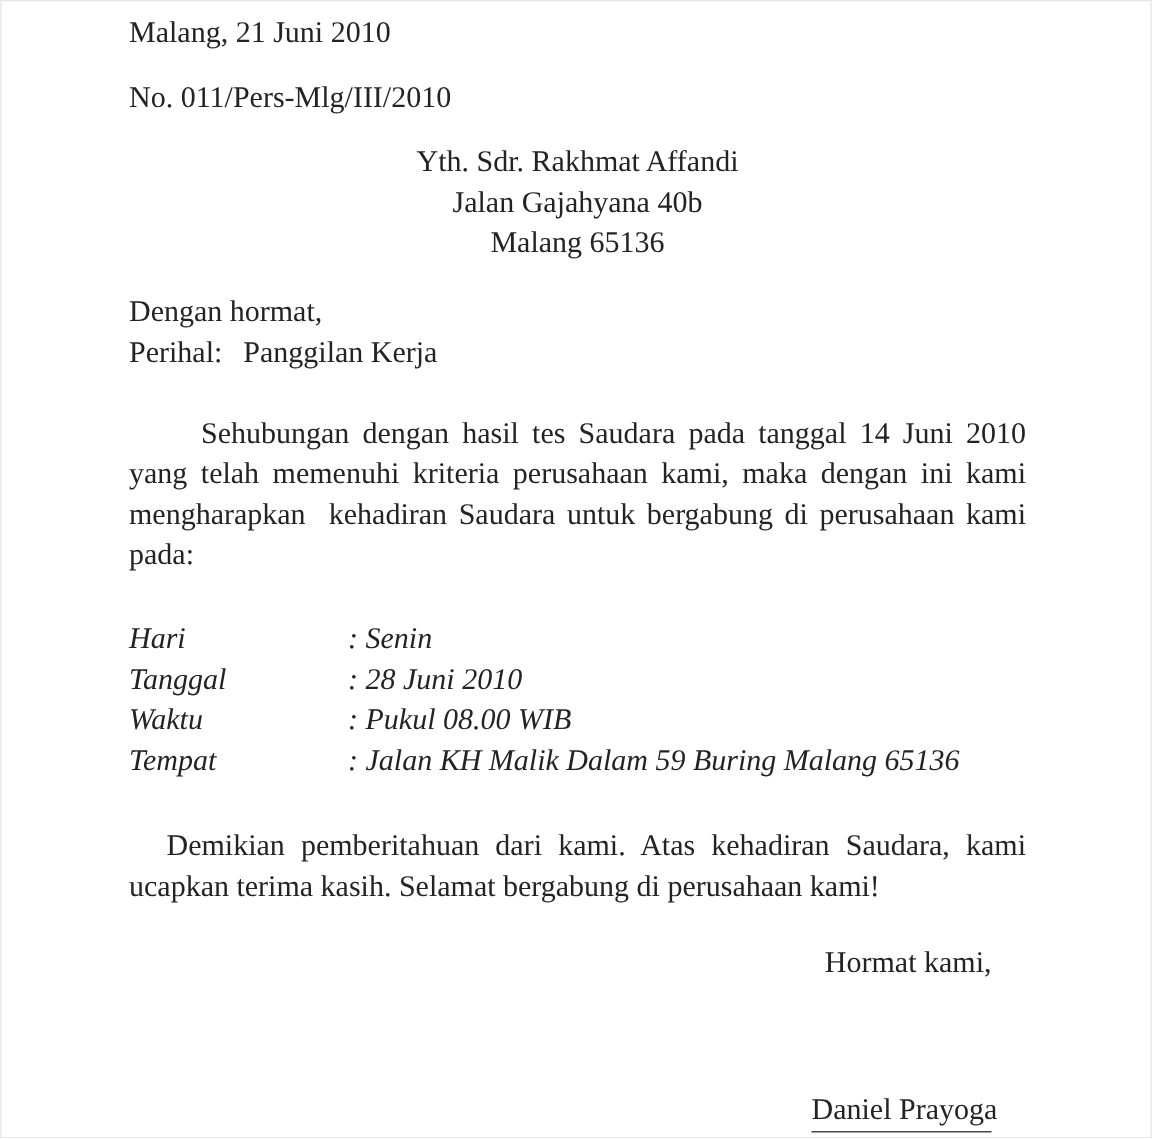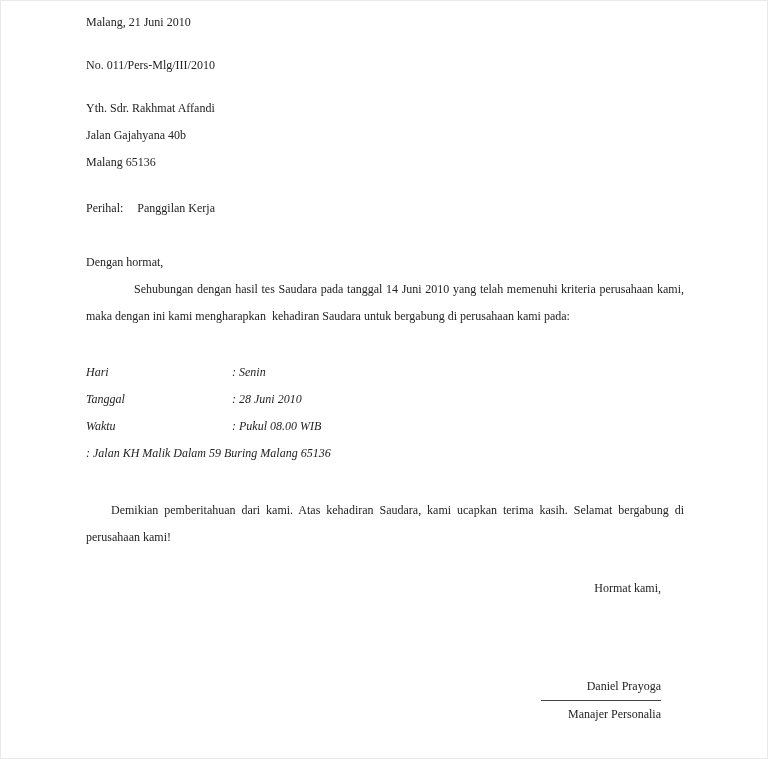--- a/index.html
+++ b/index.html
@@ -9,30 +9,30 @@
   }
   .page {
     position: relative;
     box-sizing: border-box;
     width: 768px;
     height: 759px;
     background: var(--page-background, #ffffff);
     border: 1px solid #e9e9e9;
     padding: 8px 83px 0 85px;
     font-family: "Liberation Serif", "DejaVu Serif", serif;
-    font-size: 12px;
+    font-size: 20px;
     color: var(--text, #232323);
   }
   .line {
     margin: 0;
     line-height: 27px;
   }
   .date-line { margin-bottom: 16px; }
   .ref-line  { margin-bottom: 16px; }
-  .recipient { margin-bottom: 19px; }
+  .recipient { margin-bottom: 19px; text-align: center; }
   .subject   { margin-bottom: 27px; }
   .subject-value { margin-left: 14px; }
   .salutation { margin-bottom: 0; }
   .body-para {
     margin: 0 0 29px 0;
     line-height: 27px;
     text-align: justify;
     text-indent: 48px;
     white-space: pre-wrap;
   }
@@ -76,42 +76,43 @@
   <p class="line date-line">Malang, 21 Juni 2010</p>
 
   <p class="line ref-line">No. 011/Pers-Mlg/III/2010</p>
 
   <div class="recipient">
     <p class="line">Yth. Sdr. Rakhmat Affandi</p>
     <p class="line">Jalan Gajahyana 40b</p>
     <p class="line">Malang 65136</p>
   </div>
 
+  <p class="line salutation">Dengan hormat,</p>
+
   <p class="line subject">
     <span>Perihal:</span><span class="subject-value">Panggilan Kerja</span>
   </p>
-
-  <p class="line salutation">Dengan hormat,</p>
 
   <p class="body-para">Sehubungan dengan hasil tes Saudara pada tanggal 14 Juni 2010 yang telah memenuhi kriteria perusahaan kami, maka dengan ini kami mengharapkan  kehadiran Saudara untuk bergabung di perusahaan kami pada:</p>
 
   <div class="details">
     <div class="detail-row">
       <span class="detail-label">Hari</span>
       <span class="detail-value">: Senin</span>
     </div>
     <div class="detail-row">
       <span class="detail-label">Tanggal</span>
       <span class="detail-value">: 28 Juni 2010</span>
     </div>
     <div class="detail-row">
       <span class="detail-label">Waktu</span>
       <span class="detail-value">: Pukul 08.00 WIB</span>
     </div>
     <div class="detail-row">
+      <span class="detail-label">Tempat</span>
       <span class="detail-value">: Jalan KH Malik Dalam 59 Buring Malang 65136</span>
     </div>
   </div>
 
   <p class="closing-para">Demikian pemberitahuan dari kami. Atas kehadiran Saudara, kami ucapkan terima kasih. Selamat bergabung di perusahaan kami!</p>
 
   <div class="signature">
     <p class="line">Hormat kami,</p>
     <div class="sig-space"></div>
     <p class="line sig-name">Daniel Prayoga</p>

